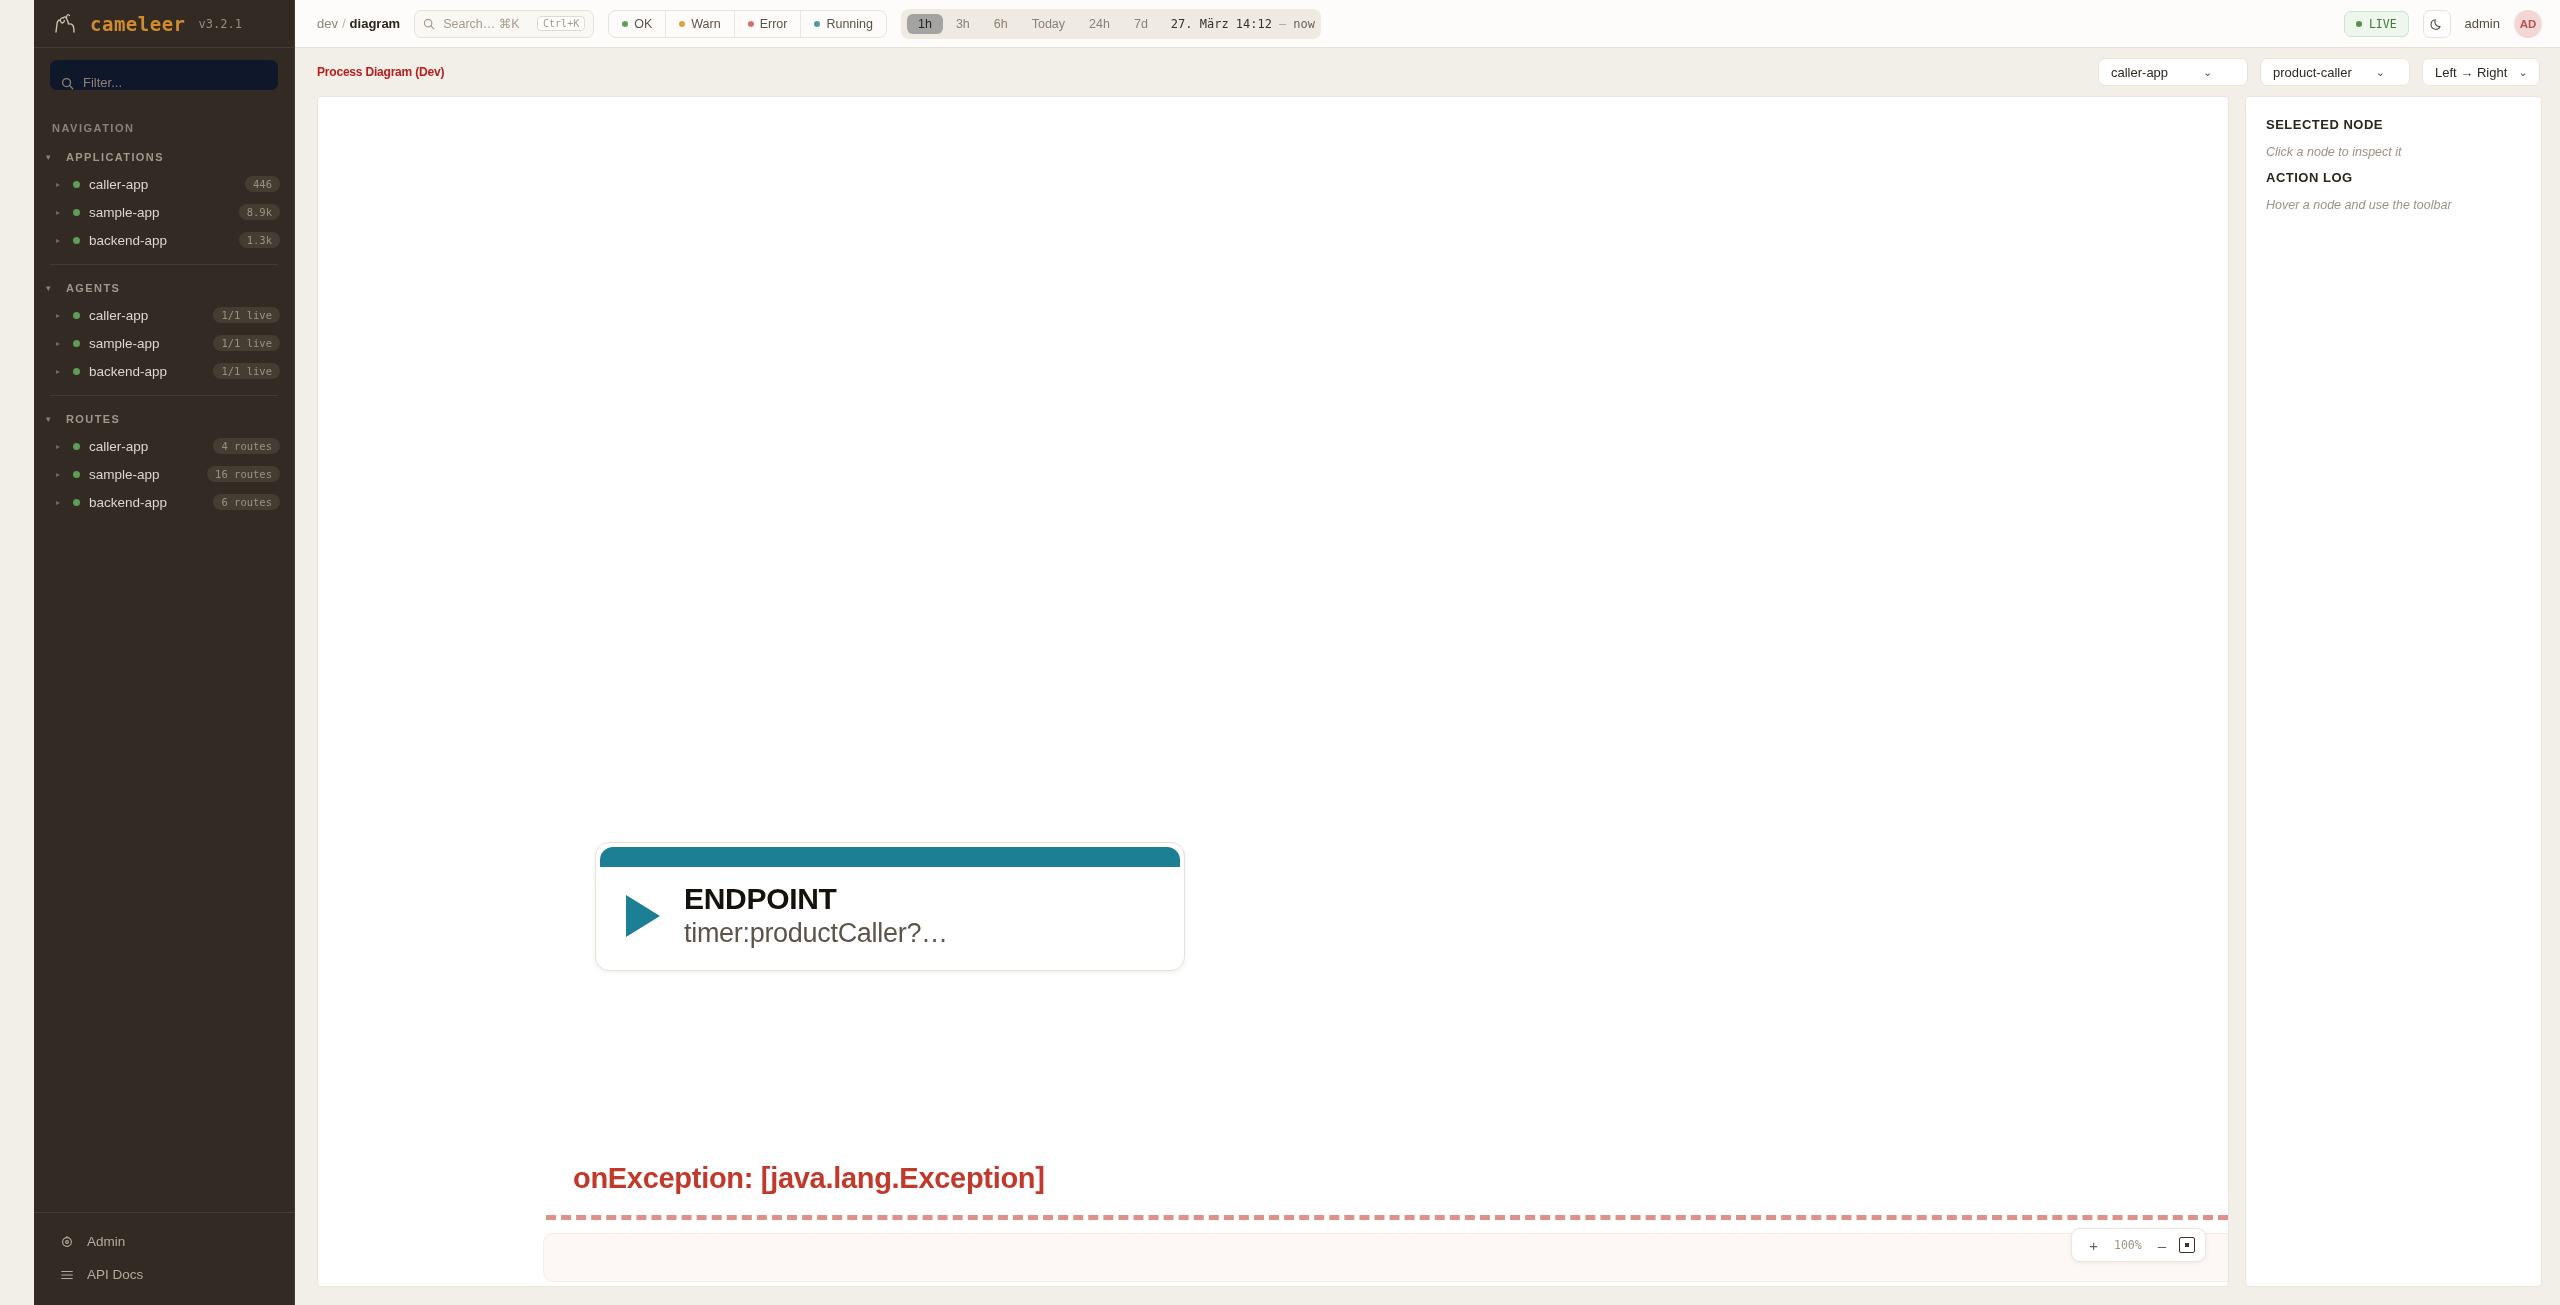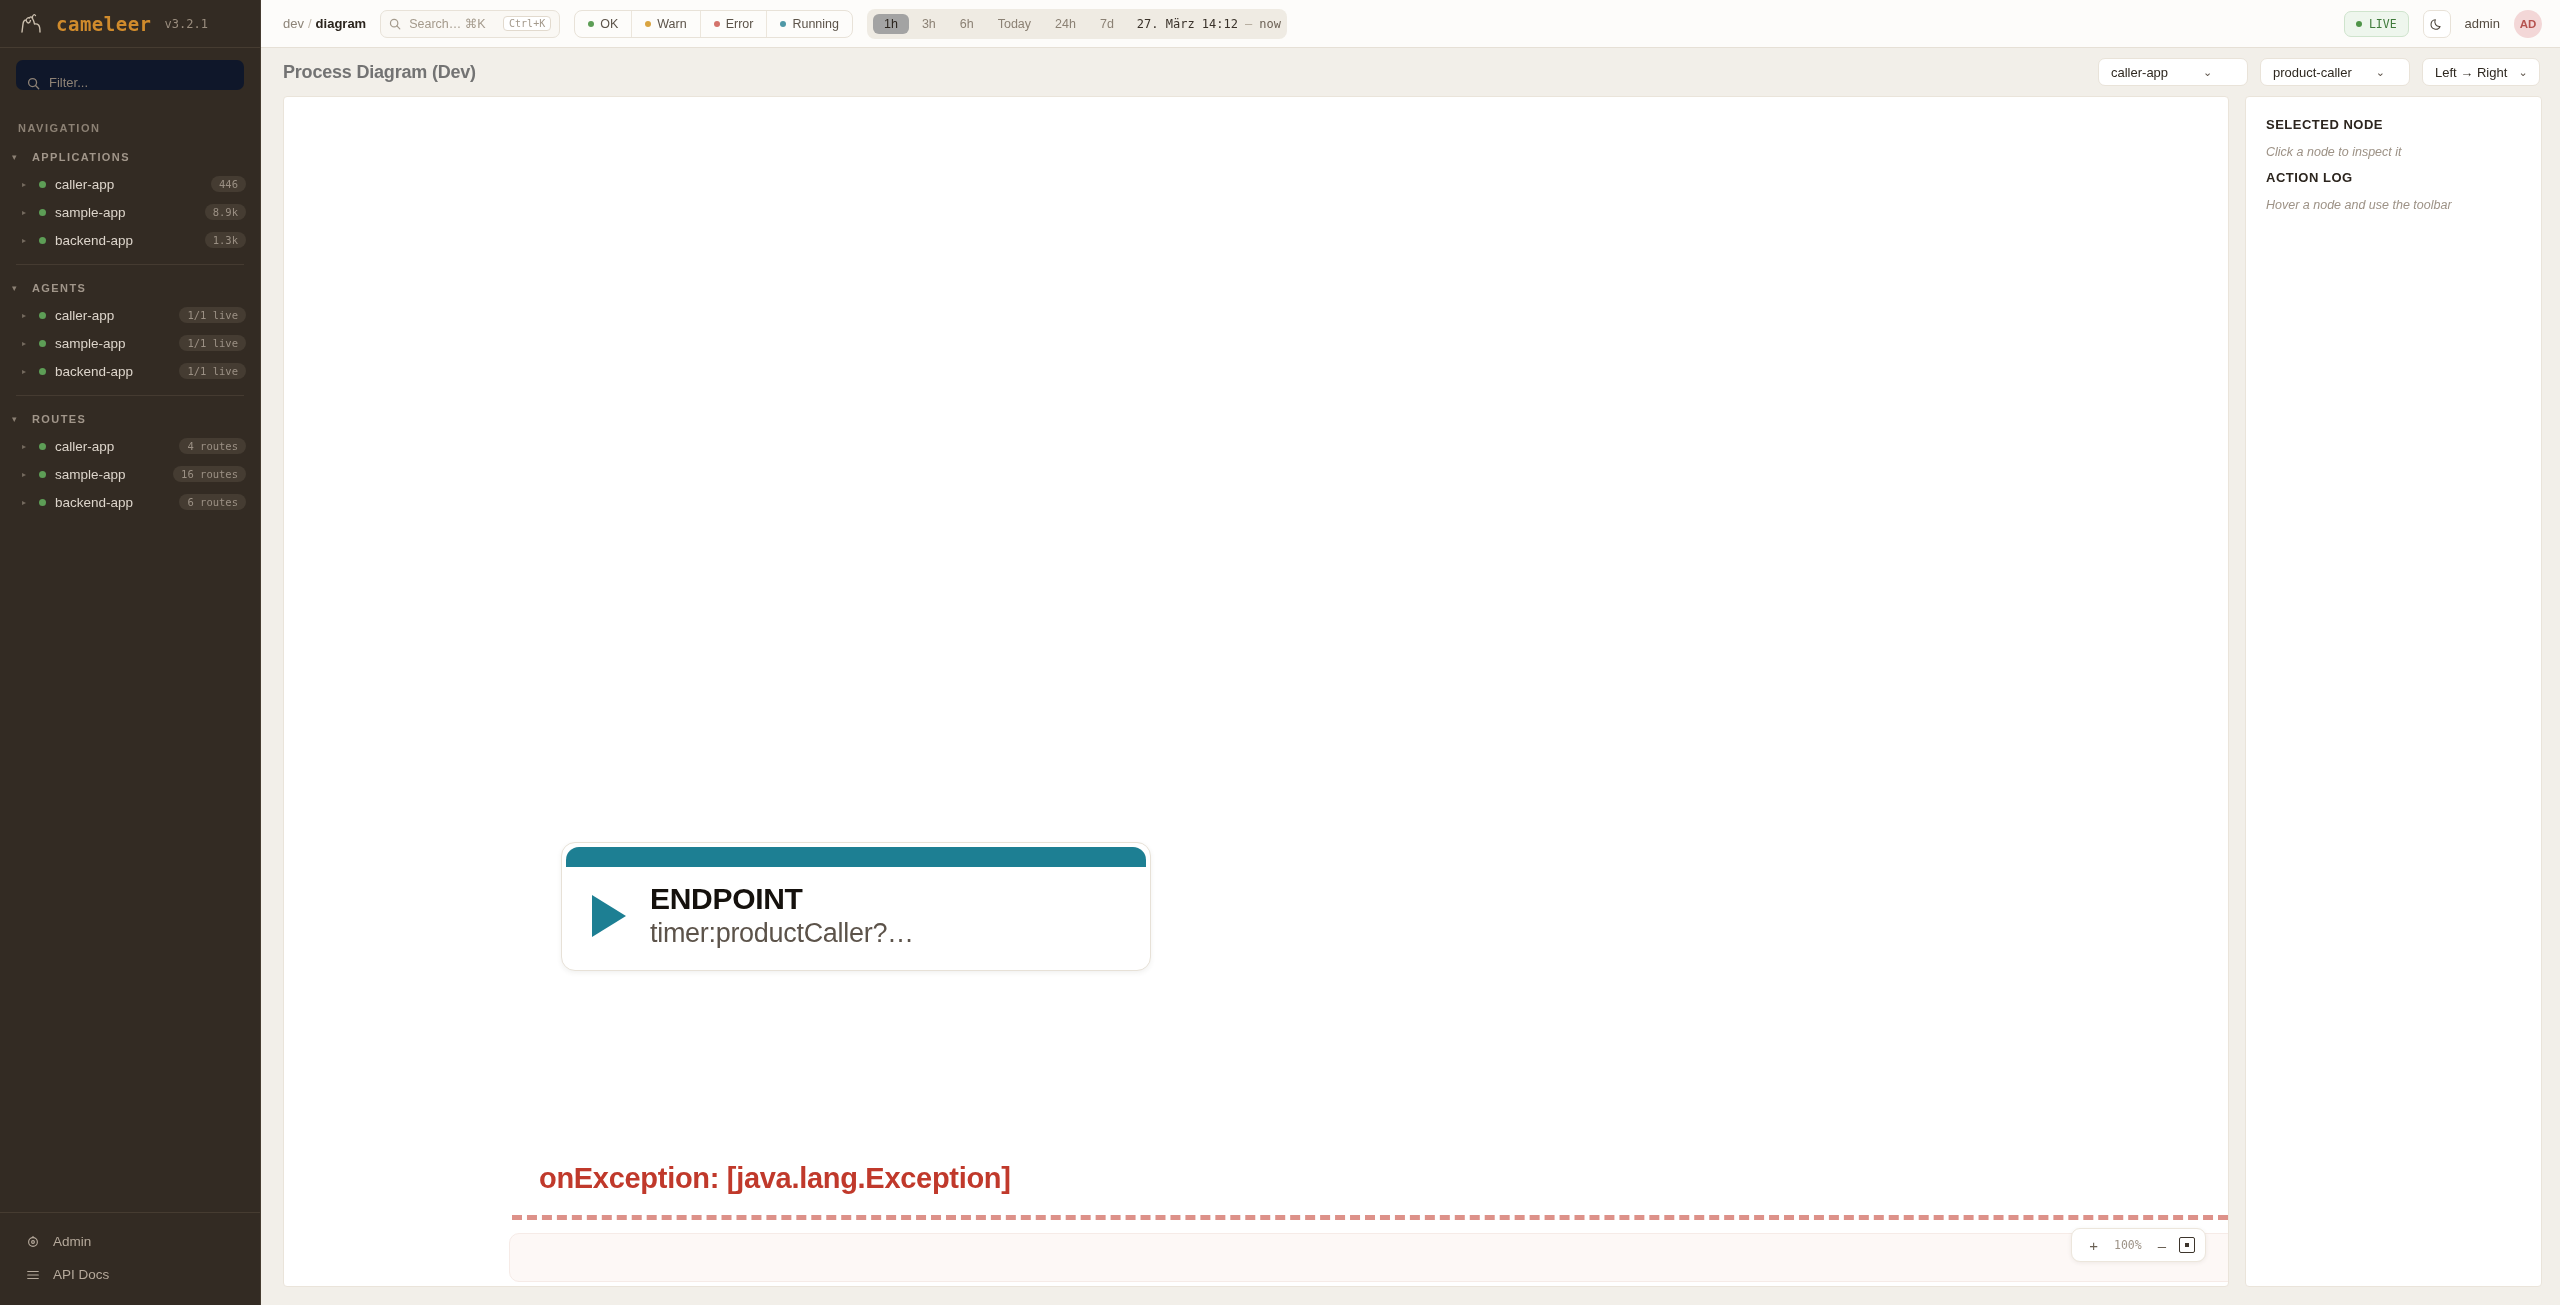--- a/index.html
+++ b/index.html
@@ -2,21 +2,21 @@
 <html><head>
 <meta charset="utf-8">
 <style>
   * { box-sizing: border-box; margin: 0; padding: 0; }
   html, body {
     width: 2560px; height: 1305px;
     overflow: hidden;
     font-family: "Liberation Sans", sans-serif;
     background: #f2efe9;
   }
-  .app { display: flex; width: 2560px; height: 1305px; }
+  .app { display: flex; width: 2560px; height: 1305px; padding-left: 34px; }
 
   
   .sidebar {
     width: 261px; height: 1305px; flex: 0 0 261px;
     background: #332b23;
     display: flex; flex-direction: column;
     border-right: 1px solid #463c31;
   }
   .brand {
     height: 48px; display: flex; align-items: center; gap: 12px;
@@ -150,21 +150,21 @@
     width: 28px; height: 28px; border-radius: 50%; background: #f3d7d7; color: #b5534f;
     display: flex; align-items: center; justify-content: center;
     font-size: 11.5px; font-weight: 700; cursor: pointer;
   }
 
   
   .pagehead {
     height: 48px; flex: 0 0 48px; display: flex; align-items: center;
     padding: 0 20px 0 22px; gap: 12px;
   }
-  .pagetitle { font-size: 18px; font-weight: 700; color: #737373; letter-spacing: -.2px; }
+  .pagetitle { font-size: 12px; font-weight: 700; color: #b91c1c; letter-spacing: -.2px; }
   .selwrap { display: flex; align-items: center; gap: 12px; }
   .sel {
     height: 28px; background: #fff; border: 1px solid #e9e3d9; border-radius: 7px;
     display: flex; align-items: center; gap: 10px; padding: 0 10px 0 12px;
     font-size: 13px; color: #2e2820; cursor: pointer; white-space: nowrap;
   }
   .sel.w1 { width: 150px; }
   .sel.w2 { width: 150px; }
   .sel.w3 { width: 118px; }
   .sel span { flex: 1 1 auto; }

